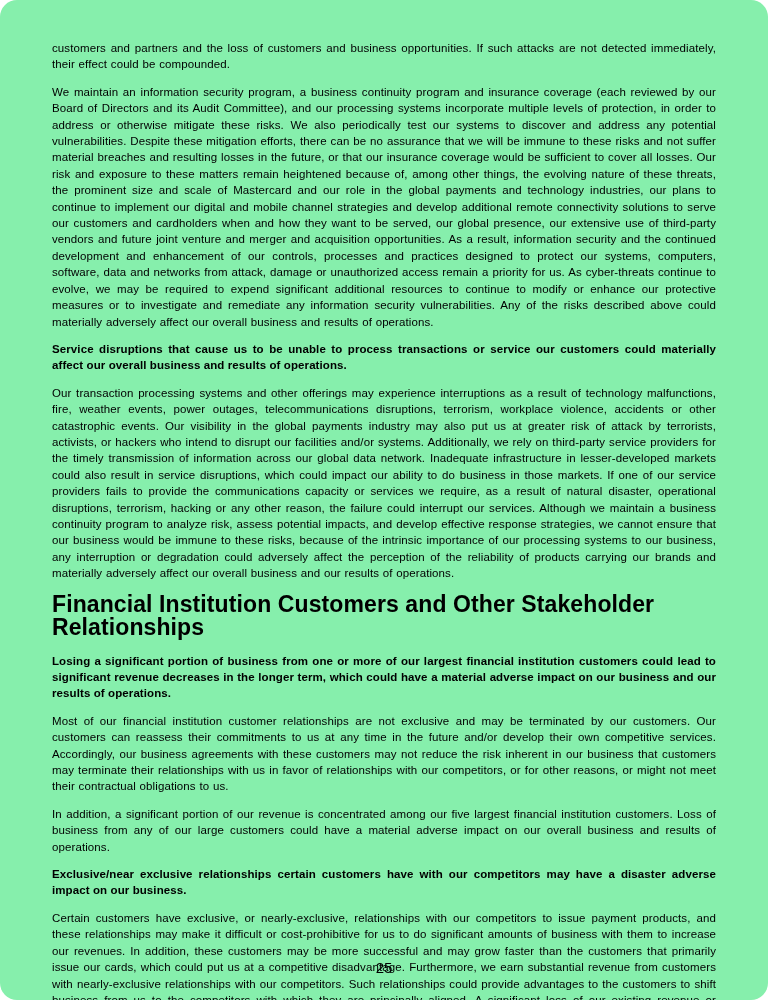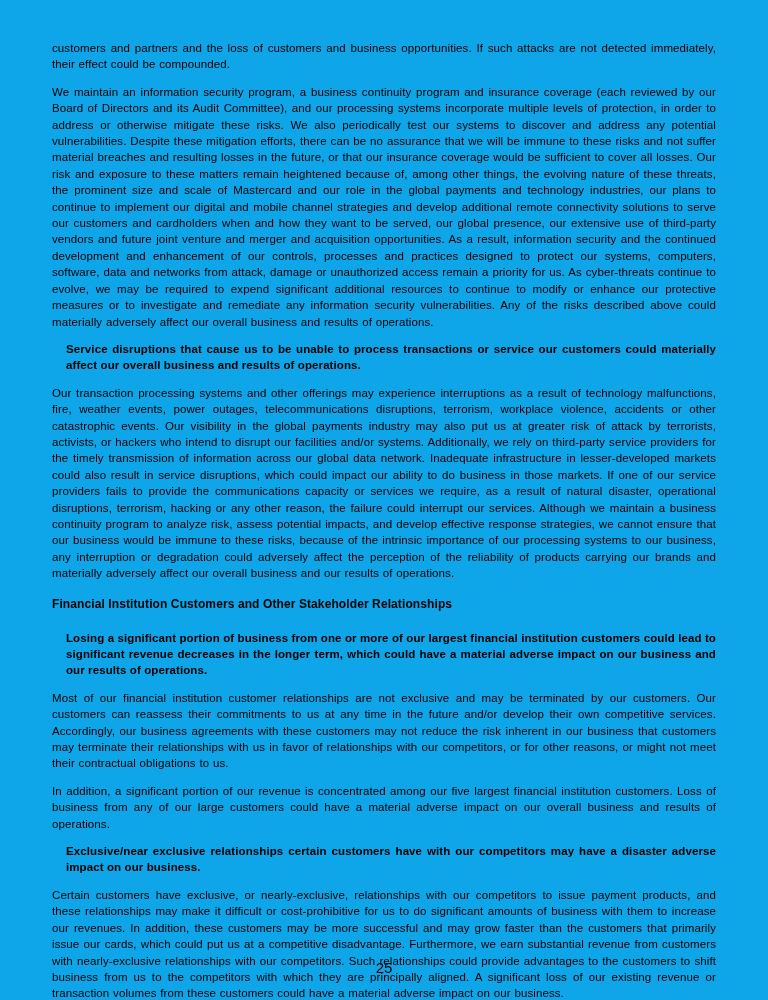--- a/index.html
+++ b/index.html
@@ -5,45 +5,46 @@
   html, body {
     margin: 0;
     padding: 0;
     background: #ffffff;
   }
   .page {
     position: relative;
     width: 768px;
     height: 1000px;
     margin: 0 auto;
-    background: #0ea5e9;
+    background: #86efac;
     color: #000000;
     font-family: "Liberation Sans", "DejaVu Sans", sans-serif;
     box-sizing: border-box;
     padding: 40px 52px 0 52px;
     overflow: hidden;
+    border-radius: 17px;
   }
   .body-text {
     font-size: 11.5px;
     line-height: 16.4px;
     text-align: justify;
     margin: 0 0 11px 0;
     letter-spacing: 0.1px;
     word-spacing: 0.4px;
   }
   .risk-heading {
     font-size: 11.5px;
     line-height: 16.4px;
     font-weight: bold;
     text-align: justify;
-    margin: 0 0 11px 14px;
+    margin: 0 0 11px 0;
     letter-spacing: 0.1px;
   }
   .section-heading {
-    font-size: 12px;
+    font-size: 23px;
     line-height: 23px;
     font-weight: bold;
     margin: 4px 0 14px 0;
     letter-spacing: 0.1px;
   }
   .page-number {
     position: absolute;
     bottom: 24px;
     left: 0;
     width: 100%;

